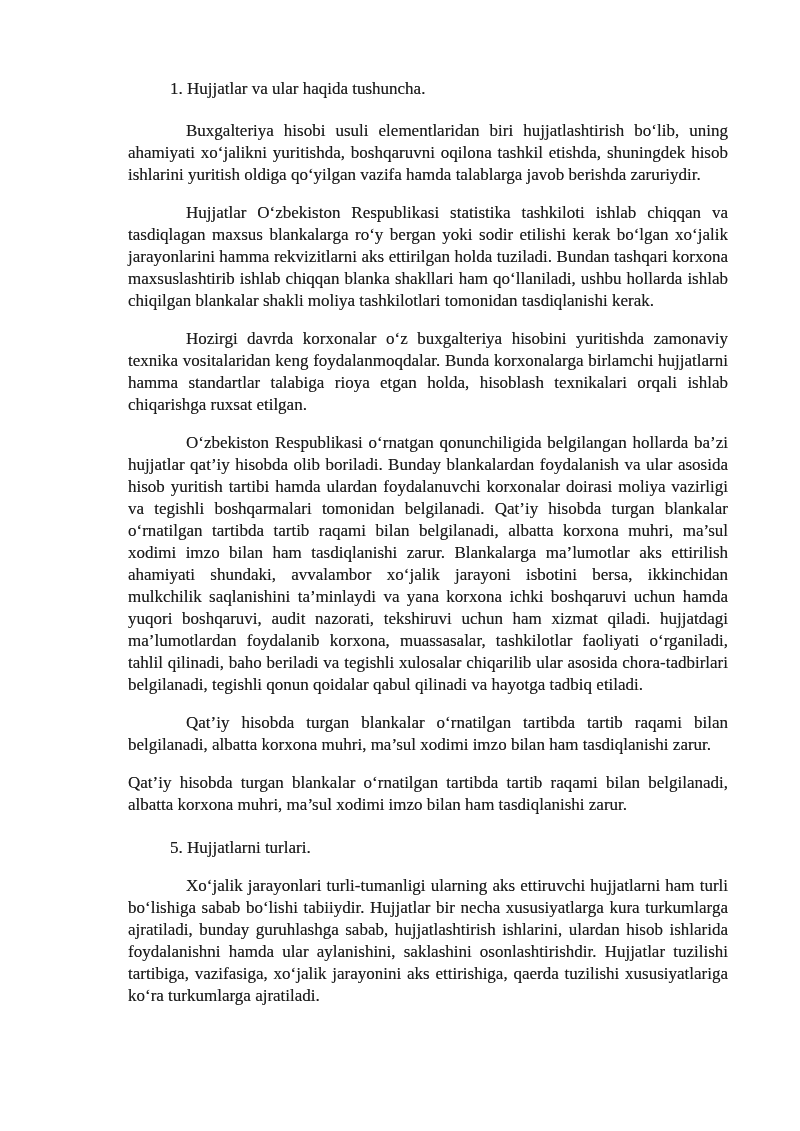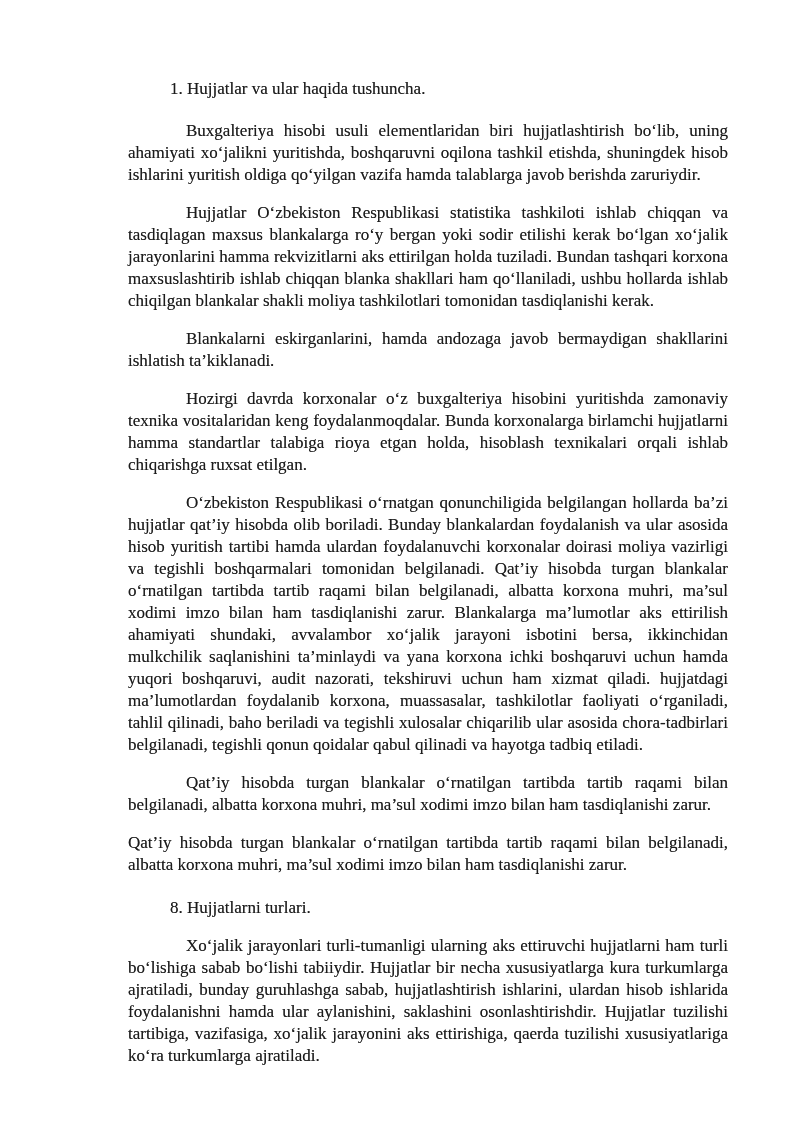--- a/index.html
+++ b/index.html
@@ -50,28 +50,27 @@
 
 <div class="sheet">
   <div class="textcol">
 
     <p class="heading">1. Hujjatlar va ular haqida tushuncha.</p>
 
     <p class="para">Buxgalteriya hisobi usuli elementlaridan biri hujjatlashtirish bo‘lib, uning ahamiyati xo‘jalikni yuritishda, boshqaruvni oqilona tashkil etishda, shuningdek hisob ishlarini yuritish oldiga qo‘yilgan vazifa hamda talablarga javob berishda zaruriydir.</p>
 
     <p class="para">Hujjatlar O‘zbekiston Respublikasi statistika tashkiloti ishlab chiqqan va tasdiqlagan maxsus blankalarga ro‘y bergan yoki sodir etilishi kerak bo‘lgan xo‘jalik jarayonlarini hamma rekvizitlarni aks ettirilgan holda tuziladi. Bundan tashqari korxona maxsuslashtirib ishlab chiqqan blanka shakllari ham qo‘llaniladi, ushbu hollarda ishlab chiqilgan blankalar shakli moliya tashkilotlari tomonidan tasdiqlanishi kerak.</p>
 
-    <p class="para">Blankalarni eskirganlarini, hamda andozaga javob bermaydigan shakllarini ishlatish ta’kiklanadi.</p>
 
     <p class="para">Hozirgi davrda korxonalar o‘z buxgalteriya hisobini yuritishda zamonaviy texnika vositalaridan keng foydalanmoqdalar. Bunda korxonalarga birlamchi hujjatlarni hamma standartlar talabiga rioya etgan holda, hisoblash texnikalari orqali ishlab chiqarishga ruxsat etilgan.</p>
 
     <p class="para">O‘zbekiston Respublikasi o‘rnatgan qonunchiligida belgilangan hollarda ba’zi hujjatlar qat’iy hisobda olib boriladi. Bunday blankalardan foydalanish va ular asosida hisob yuritish tartibi hamda ulardan foydalanuvchi korxonalar doirasi moliya vazirligi va tegishli boshqarmalari tomonidan belgilanadi. Qat’iy hisobda turgan blankalar o‘rnatilgan tartibda tartib raqami bilan belgilanadi, albatta korxona muhri, ma’sul xodimi imzo bilan ham tasdiqlanishi zarur. Blankalarga ma’lumotlar aks ettirilish ahamiyati shundaki, avvalambor xo‘jalik jarayoni isbotini bersa, ikkinchidan mulkchilik saqlanishini ta’minlaydi va yana korxona ichki boshqaruvi uchun hamda yuqori boshqaruvi, audit nazorati, tekshiruvi uchun ham xizmat qiladi. hujjatdagi ma’lumotlardan foydalanib korxona, muassasalar, tashkilotlar faoliyati o‘rganiladi, tahlil qilinadi, baho beriladi va tegishli xulosalar chiqarilib ular asosida chora-tadbirlari belgilanadi, tegishli qonun qoidalar qabul qilinadi va hayotga tadbiq etiladi.</p>
 
     <p class="para">Qat’iy hisobda turgan blankalar o‘rnatilgan tartibda tartib raqami bilan belgilanadi, albatta korxona muhri, ma’sul xodimi imzo bilan ham tasdiqlanishi zarur.</p>
 
     <p class="para flush">Qat’iy hisobda turgan blankalar o‘rnatilgan tartibda tartib raqami bilan belgilanadi, albatta korxona muhri, ma’sul xodimi imzo bilan ham tasdiqlanishi zarur.</p>
 
-    <p class="heading second">8. Hujjatlarni turlari.</p>
+    <p class="heading second">5. Hujjatlarni turlari.</p>
 
     <p class="para">Xo‘jalik jarayonlari turli-tumanligi ularning aks ettiruvchi hujjatlarni ham turli bo‘lishiga sabab bo‘lishi tabiiydir. Hujjatlar bir necha xususiyatlarga kura turkumlarga ajratiladi, bunday guruhlashga sabab, hujjatlashtirish ishlarini, ulardan hisob ishlarida foydalanishni hamda ular aylanishini, saklashini osonlashtirishdir. Hujjatlar tuzilishi tartibiga, vazifasiga, xo‘jalik jarayonini aks ettirishiga, qaerda tuzilishi xususiyatlariga ko‘ra turkumlarga ajratiladi.</p>
 
   </div>
 </div>
 
 </body></html>

